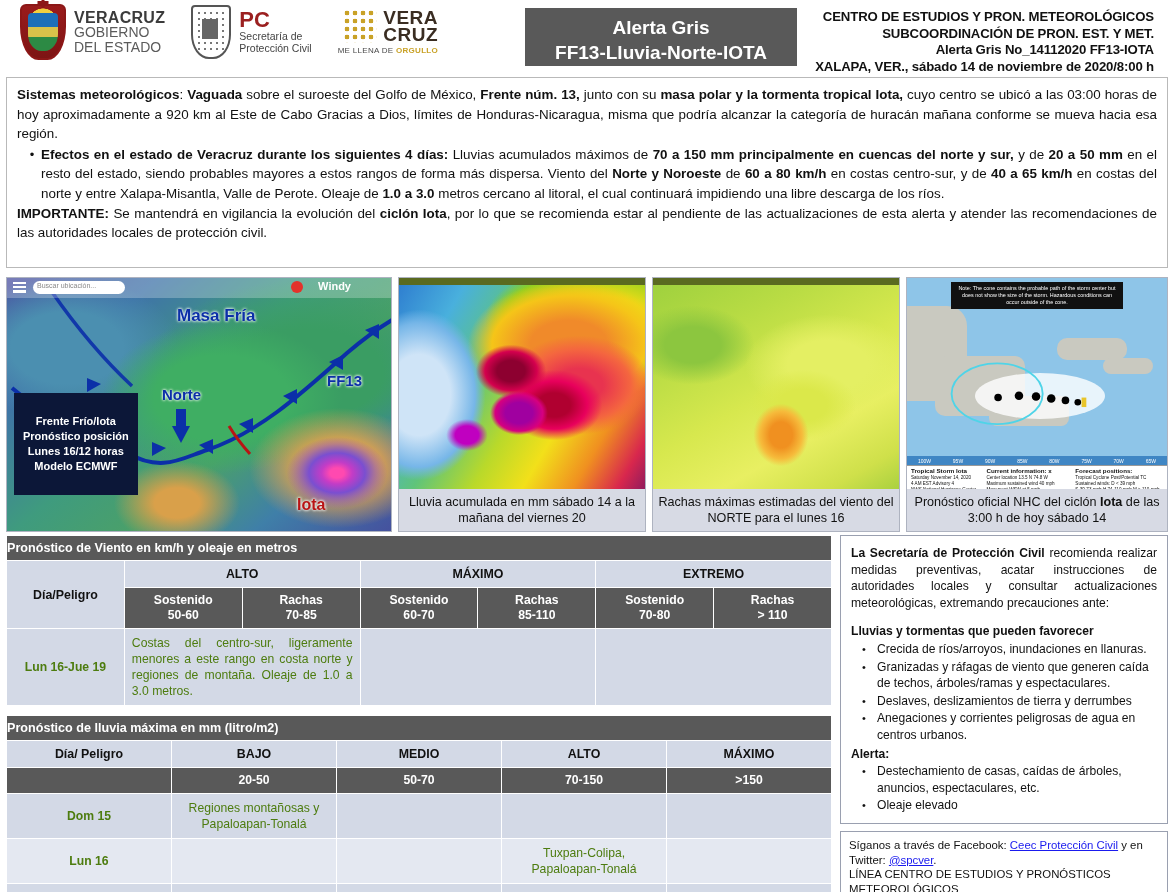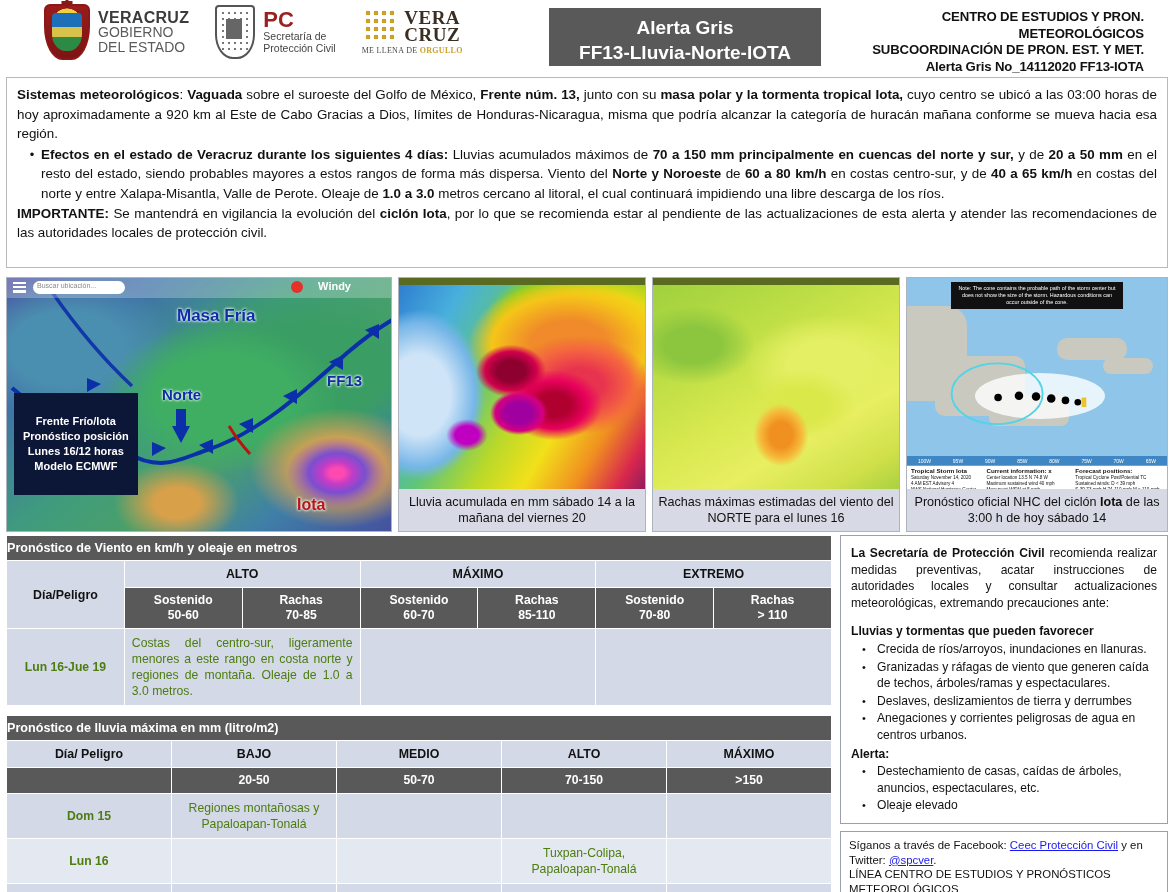--- a/index.html
+++ b/index.html
@@ -6,21 +6,21 @@
   body{
     width:1174px;height:892px;
     background:#ffffff;
     font-family:"Liberation Sans", sans-serif;
     color:#111;
     overflow:hidden;
   }
   .page{position:relative;width:1174px;height:892px;}
 
   
-  .header{display:flex;align-items:flex-start;height:78px;padding:4px 22px 0 6px;box-sizing:border-box;margin-left:24px;}
+  .header{display:flex;align-items:flex-start;height:78px;padding:4px 12px 0 6px;box-sizing:border-box;}
   .logos{display:flex;align-items:center;gap:26px;flex:0 0 505px;padding-left:14px;}
   .logo-block{display:flex;align-items:center;gap:8px;}
   .shield{width:42px;height:52px;background:
      radial-gradient(circle at 50% 32%, #f2cf3f 0 34%, transparent 35%),
      linear-gradient(#9a1b1b,#7d1414);
      border-radius:6px 6px 40% 40%/6px 6px 60% 60%;
      border:2px solid #8c1717;position:relative;}
   .shield:before{content:"";position:absolute;left:50%;top:-7px;transform:translateX(-50%);
      width:3px;height:9px;background:#8c1717;}
   .shield:after{content:"";position:absolute;left:50%;top:-5px;transform:translateX(-50%);
@@ -29,21 +29,21 @@
      background:linear-gradient(#1d6fb8 0 38%, #d9c24a 38% 62%, #2c8a44 62% 100%);border-radius:4px 4px 45% 45%;}
   .vz-text .l1{font-weight:bold;font-size:16px;letter-spacing:.3px;color:#3b3b3b;line-height:15px;}
   .vz-text .l2,.vz-text .l3{font-size:14px;color:#5b5b5b;line-height:15px;}
   .pc-shield{width:36px;height:50px;border:2px solid #555;border-radius:4px 4px 45% 45%;
      background:#fff;position:relative;}
   .pc-shield .dots{position:absolute;inset:3px;background:
      radial-gradient(circle, #777 1px, transparent 1.4px) 0 0/6px 6px;}
   .pc-shield .bld{position:absolute;left:9px;top:12px;width:16px;height:20px;background:#666;}
   .pc-text .pc{font-weight:bold;font-size:22px;color:#9b2020;line-height:20px;}
   .pc-text .sub{font-size:10.5px;color:#444;line-height:12px;}
-  .vc-logo{display:flex;flex-direction:column;align-items:center;font-family:Liberation Serif, serif;}
+  .vc-logo{display:flex;flex-direction:column;align-items:flex-end;}
   .vc-row{display:flex;align-items:center;gap:6px;}
   .vc-grid{width:34px;height:34px;background:
      radial-gradient(circle, #c9a227 2.2px, transparent 2.6px) 0 0/8px 8px;}
   .vc-word{font-weight:bold;font-size:19px;color:#3a2d22;line-height:17px;letter-spacing:.5px;}
   .vc-tag{font-size:8px;color:#4a4a4a;margin-top:3px;letter-spacing:.3px;}
   .vc-tag b{color:#c9a227;}
 
   .alert-box{
     flex:0 0 272px;background:#595959;color:#fff;text-align:center;
     font-weight:bold;font-size:19px;line-height:25px;padding:7px 4px;box-sizing:border-box;

